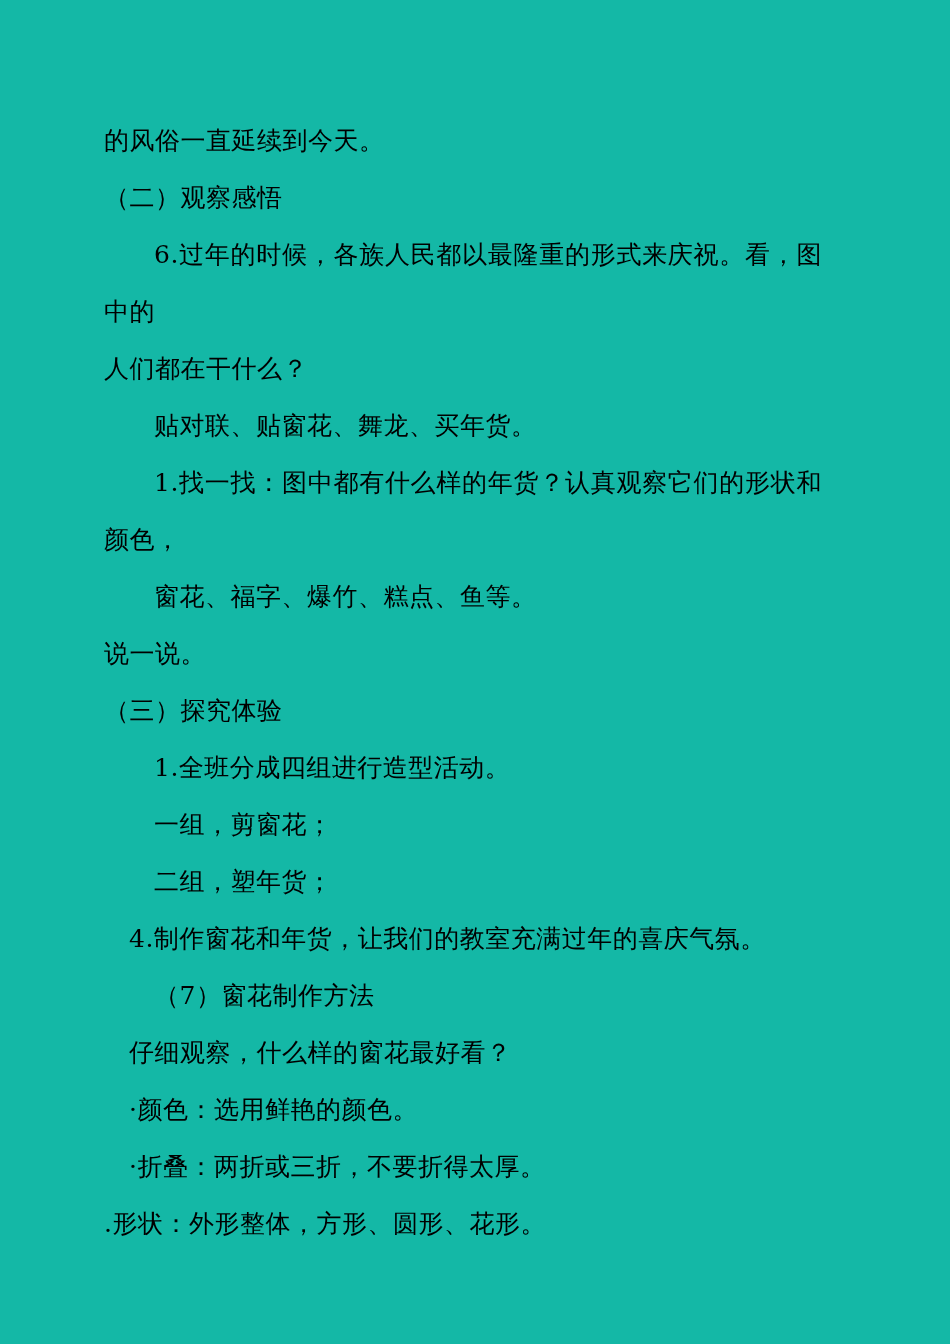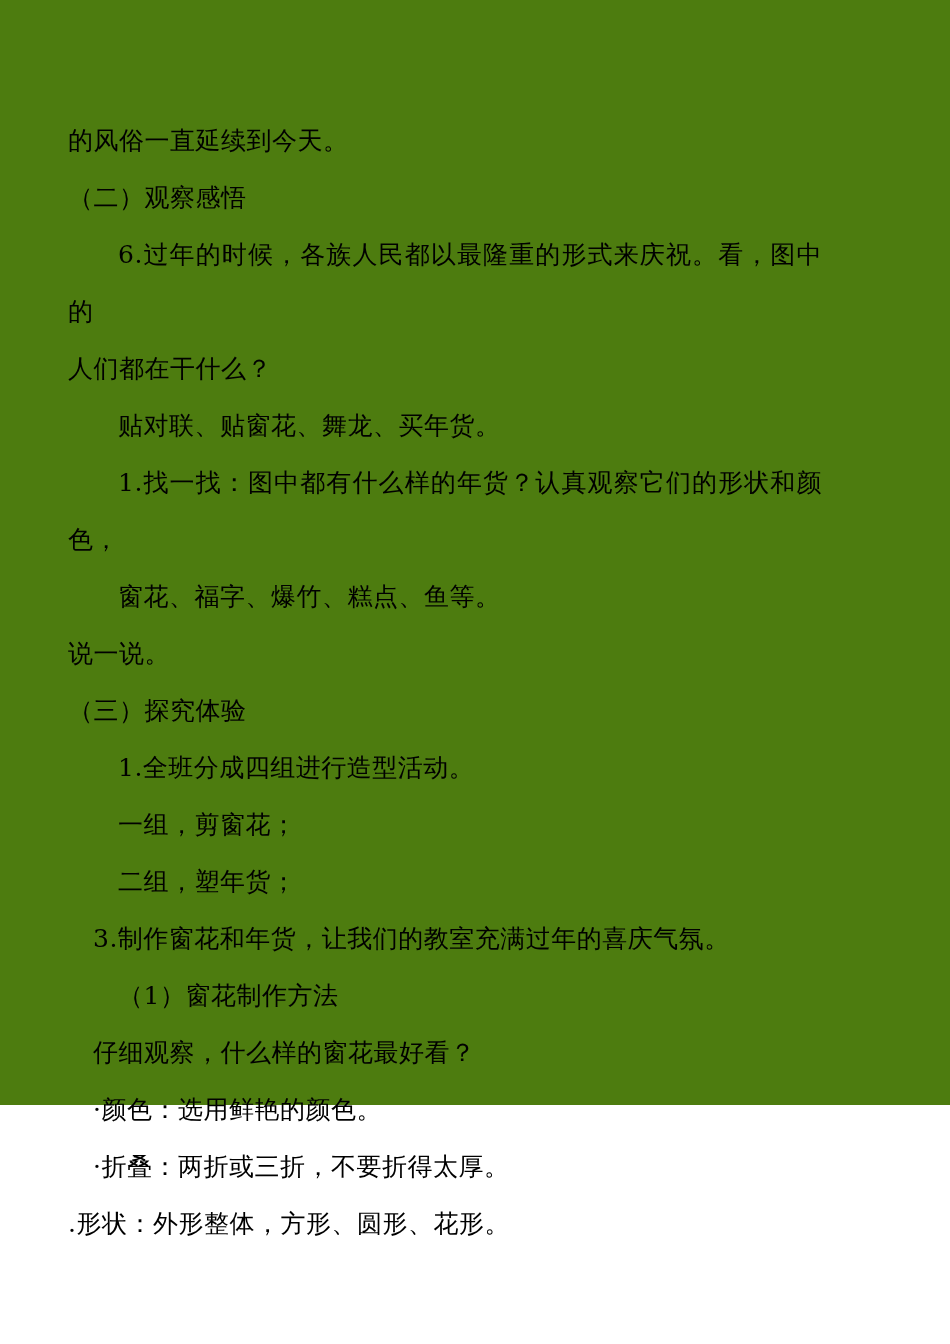--- a/index.html
+++ b/index.html
@@ -9,24 +9,24 @@
   }
   body {
     width: 950px;
     height: 1344px;
     font-family: "DejaVu Serif", "Liberation Serif", serif;
     color: #000000;
   }
   .page {
     position: relative;
     width: 950px;
-    height: 1105px;
+    height: 1344px;
     box-sizing: border-box;
-    padding: 112px 128px 60px 68px;
-    background: #4d7c0f;
+    padding: 112px 128px 60px 104px;
+    background: #14b8a6;
   }
   .doc-body {
     font-size: 25px;
     line-height: 57px;
     letter-spacing: 0.5px;
     text-align: justify;
   }
   .para {
     margin: 0;
     white-space: pre-wrap;
@@ -45,21 +45,21 @@
     <p class="para indent-3">6.过年的时候，各族人民都以最隆重的形式来庆祝。看，图中的</p>
     <p class="para indent-1">人们都在干什么？</p>
     <p class="para indent-3">贴对联、贴窗花、舞龙、买年货。</p>
     <p class="para indent-3">1.找一找：图中都有什么样的年货？认真观察它们的形状和颜色，</p>
     <p class="para indent-3">窗花、福字、爆竹、糕点、鱼等。</p>
     <p class="para indent-1">说一说。</p>
     <p class="para indent-1">（三）探究体验</p>
     <p class="para indent-3">1.全班分成四组进行造型活动。</p>
     <p class="para indent-3">一组，剪窗花；</p>
     <p class="para indent-3">二组，塑年货；</p>
-    <p class="para indent-2">3.制作窗花和年货，让我们的教室充满过年的喜庆气氛。</p>
-    <p class="para indent-3">（1）窗花制作方法</p>
+    <p class="para indent-2">4.制作窗花和年货，让我们的教室充满过年的喜庆气氛。</p>
+    <p class="para indent-3">（7）窗花制作方法</p>
     <p class="para indent-2">仔细观察，什么样的窗花最好看？</p>
     <p class="para indent-2">·颜色：选用鲜艳的颜色。</p>
     <p class="para indent-2">·折叠：两折或三折，不要折得太厚。</p>
     <p class="para indent-1">.形状：外形整体，方形、圆形、花形。</p>
 
   </div>
 </div>
 
 </body></html>

